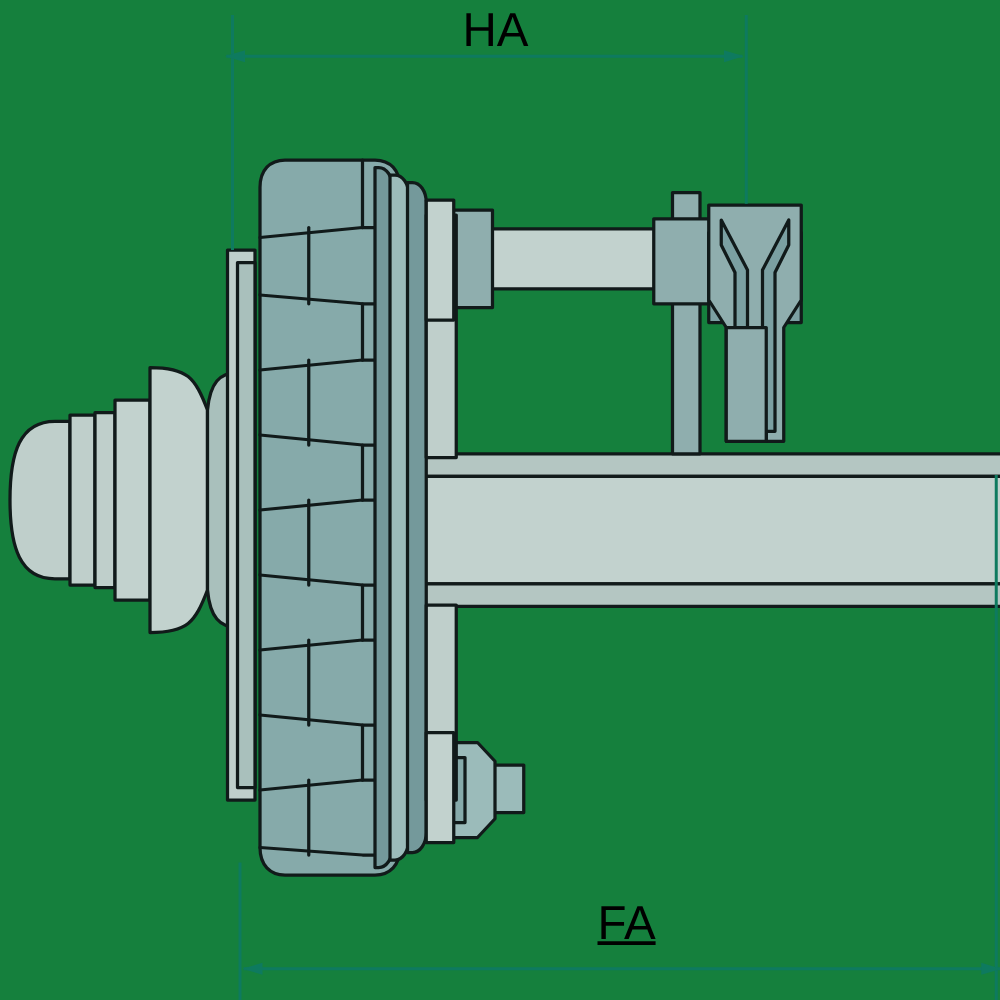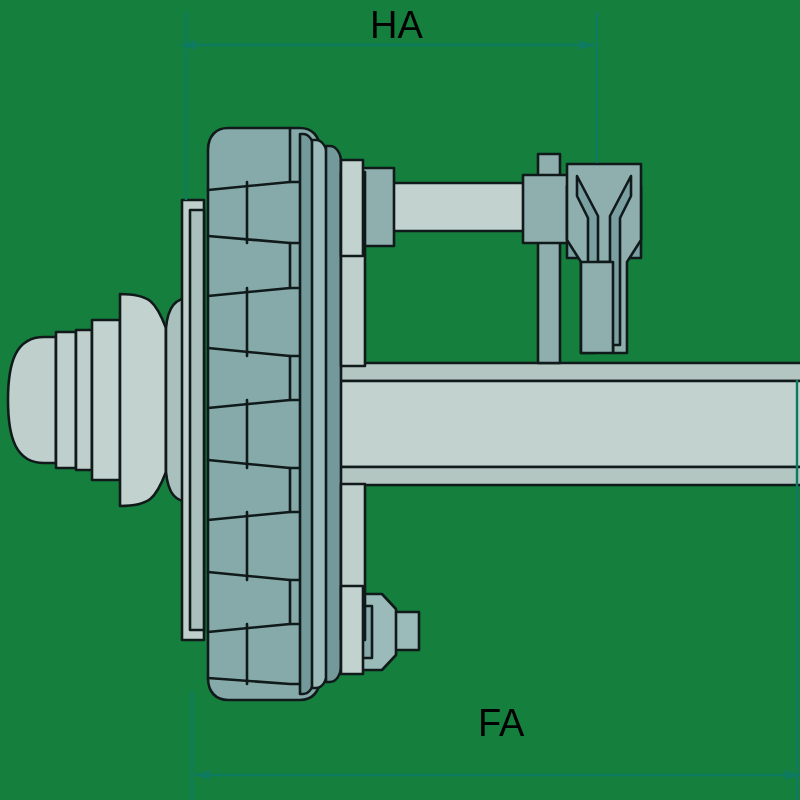--- a/index.html
+++ b/index.html
@@ -23,21 +23,21 @@
   .dim-label {
     position: absolute;
     font-family: "Liberation Sans", sans-serif;
     font-size: 38px;
     font-weight: 400;
     color: #000000;
     letter-spacing: 0px;
     white-space: nowrap;
   }
   #ha-label { left: 370px; top: 4px; }
-  #fa-label { left: 478px; top: 702px; }
+  #fa-label { left: 478px; top: 718px; text-decoration: underline; }
 </style>
 </head>
 <body>
 
 <div id="stage">
 
   <svg id="drawing" width="800" height="800" viewBox="0 0 800 800">
 
     <defs>
       <marker id="arrL" markerWidth="16" markerHeight="12" refX="1" refY="6" orient="auto" markerUnits="userSpaceOnUse">

